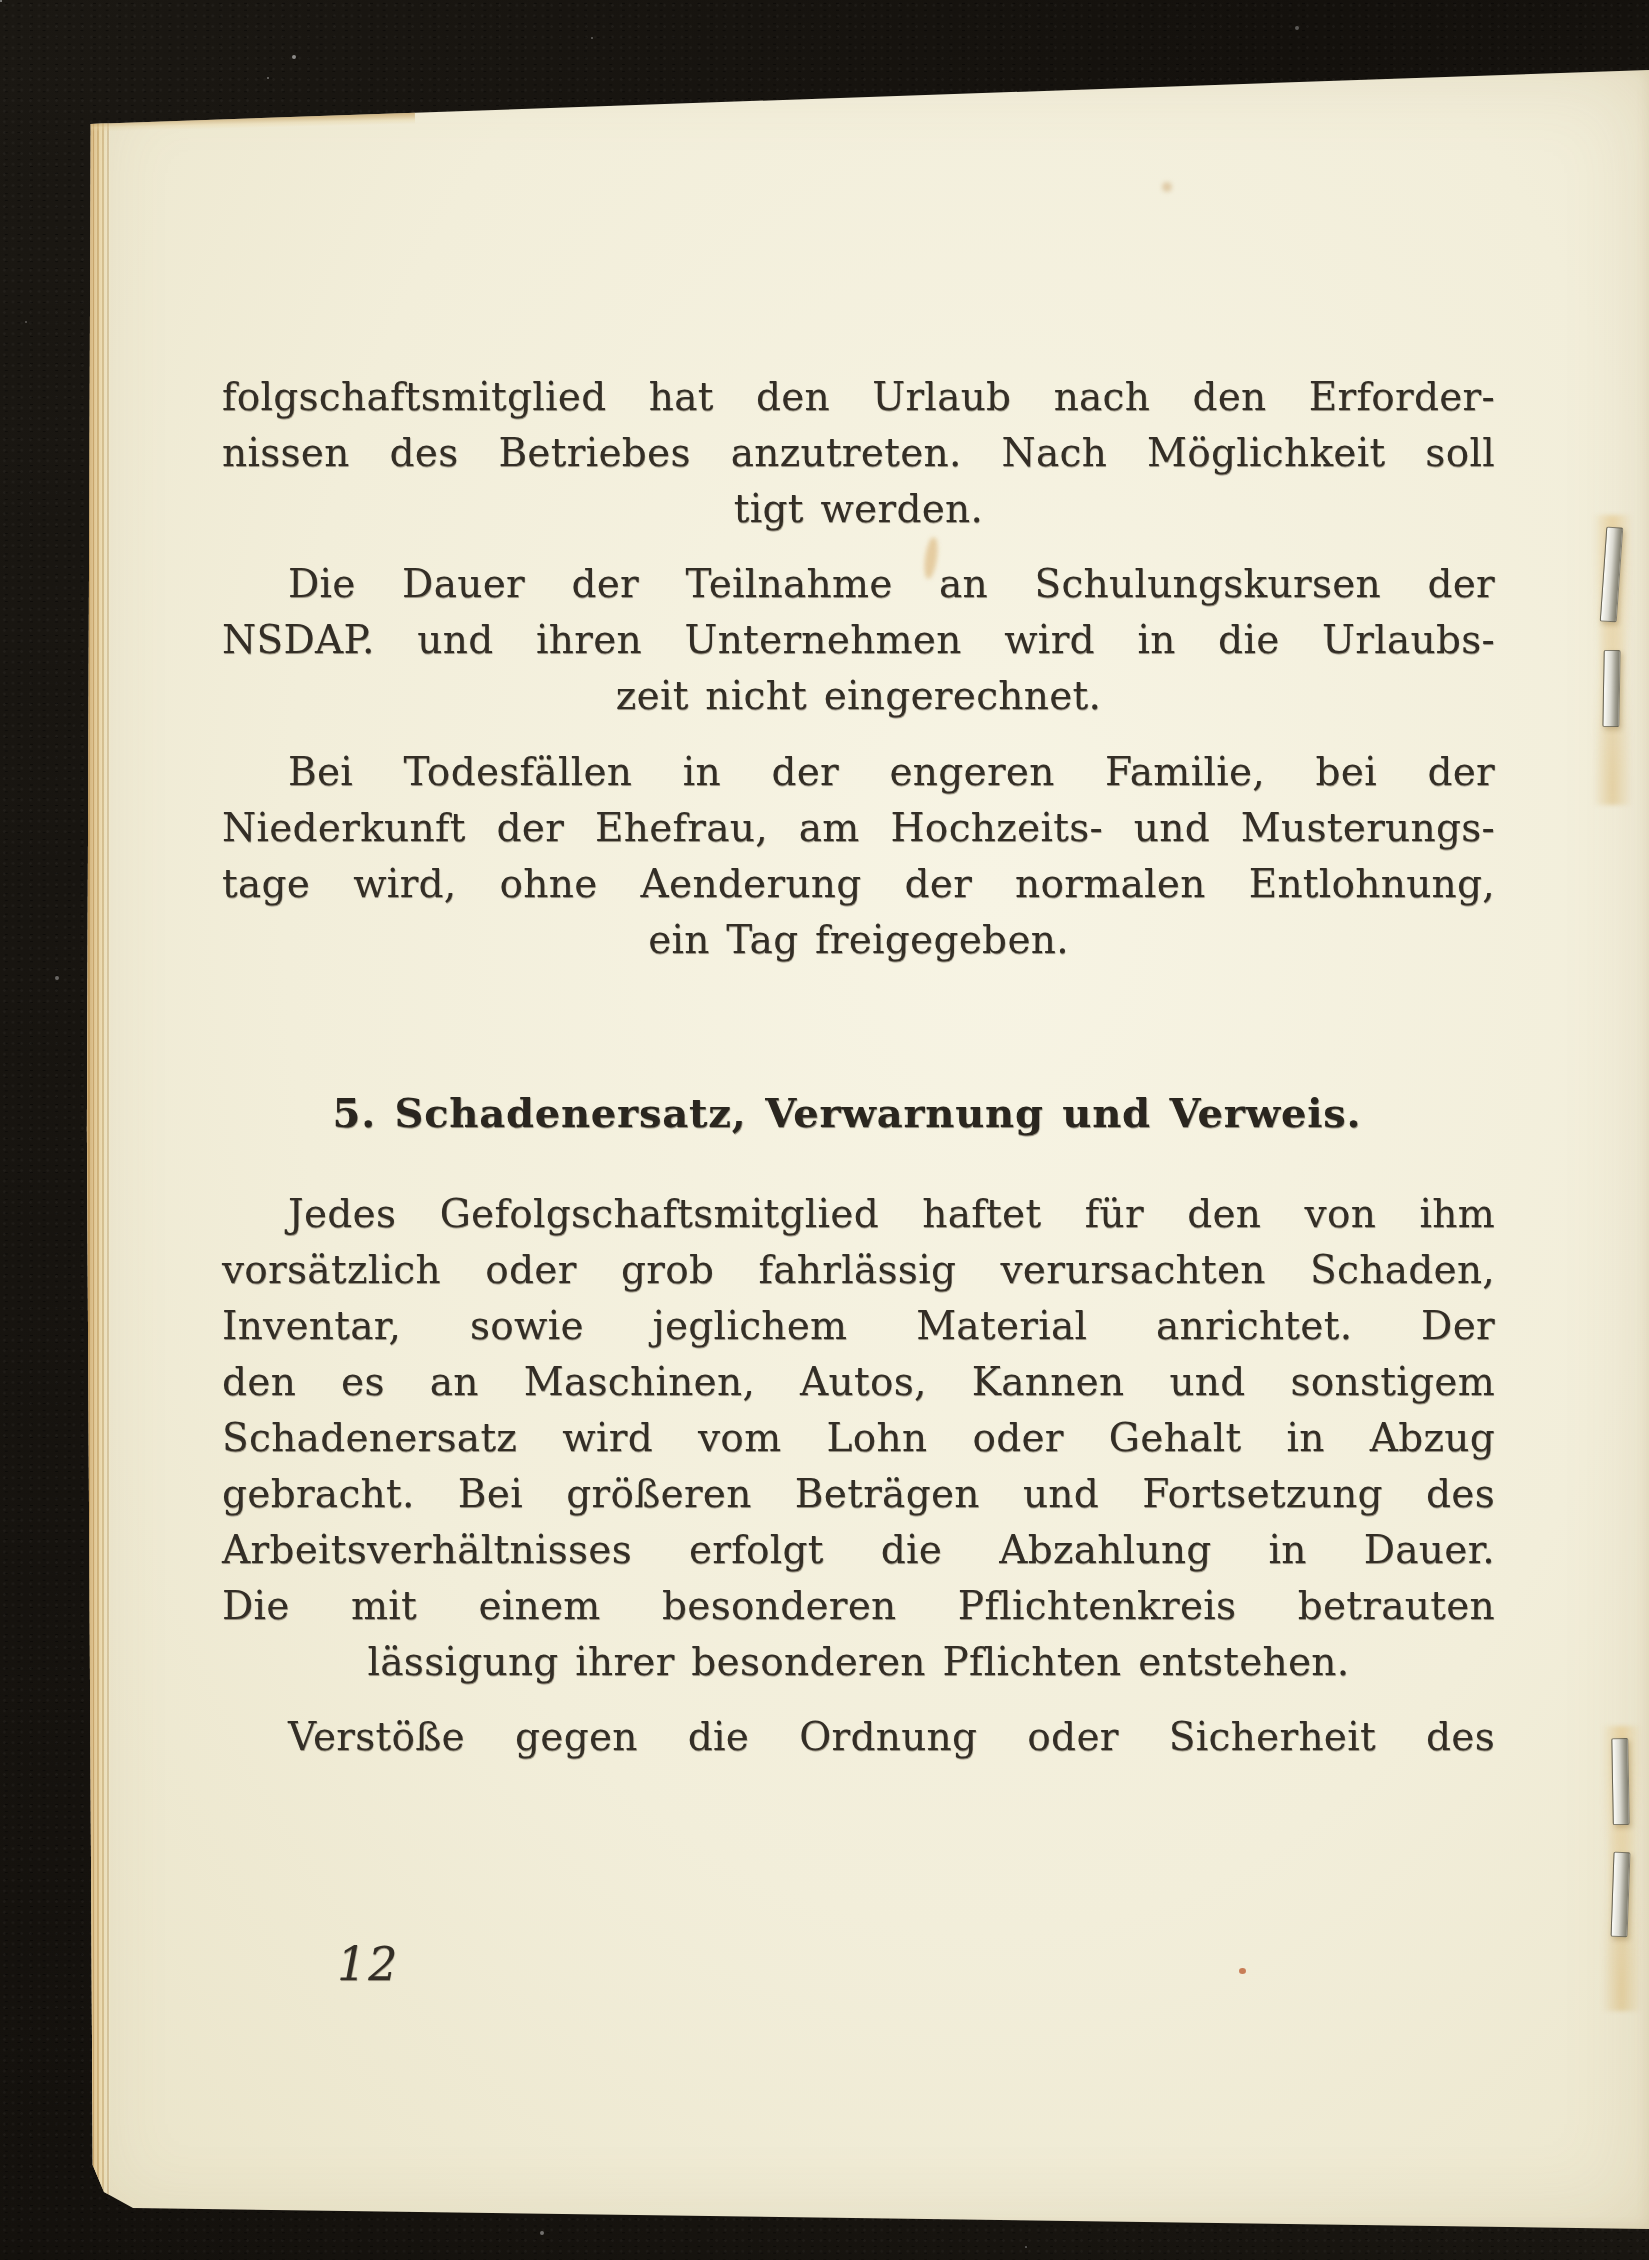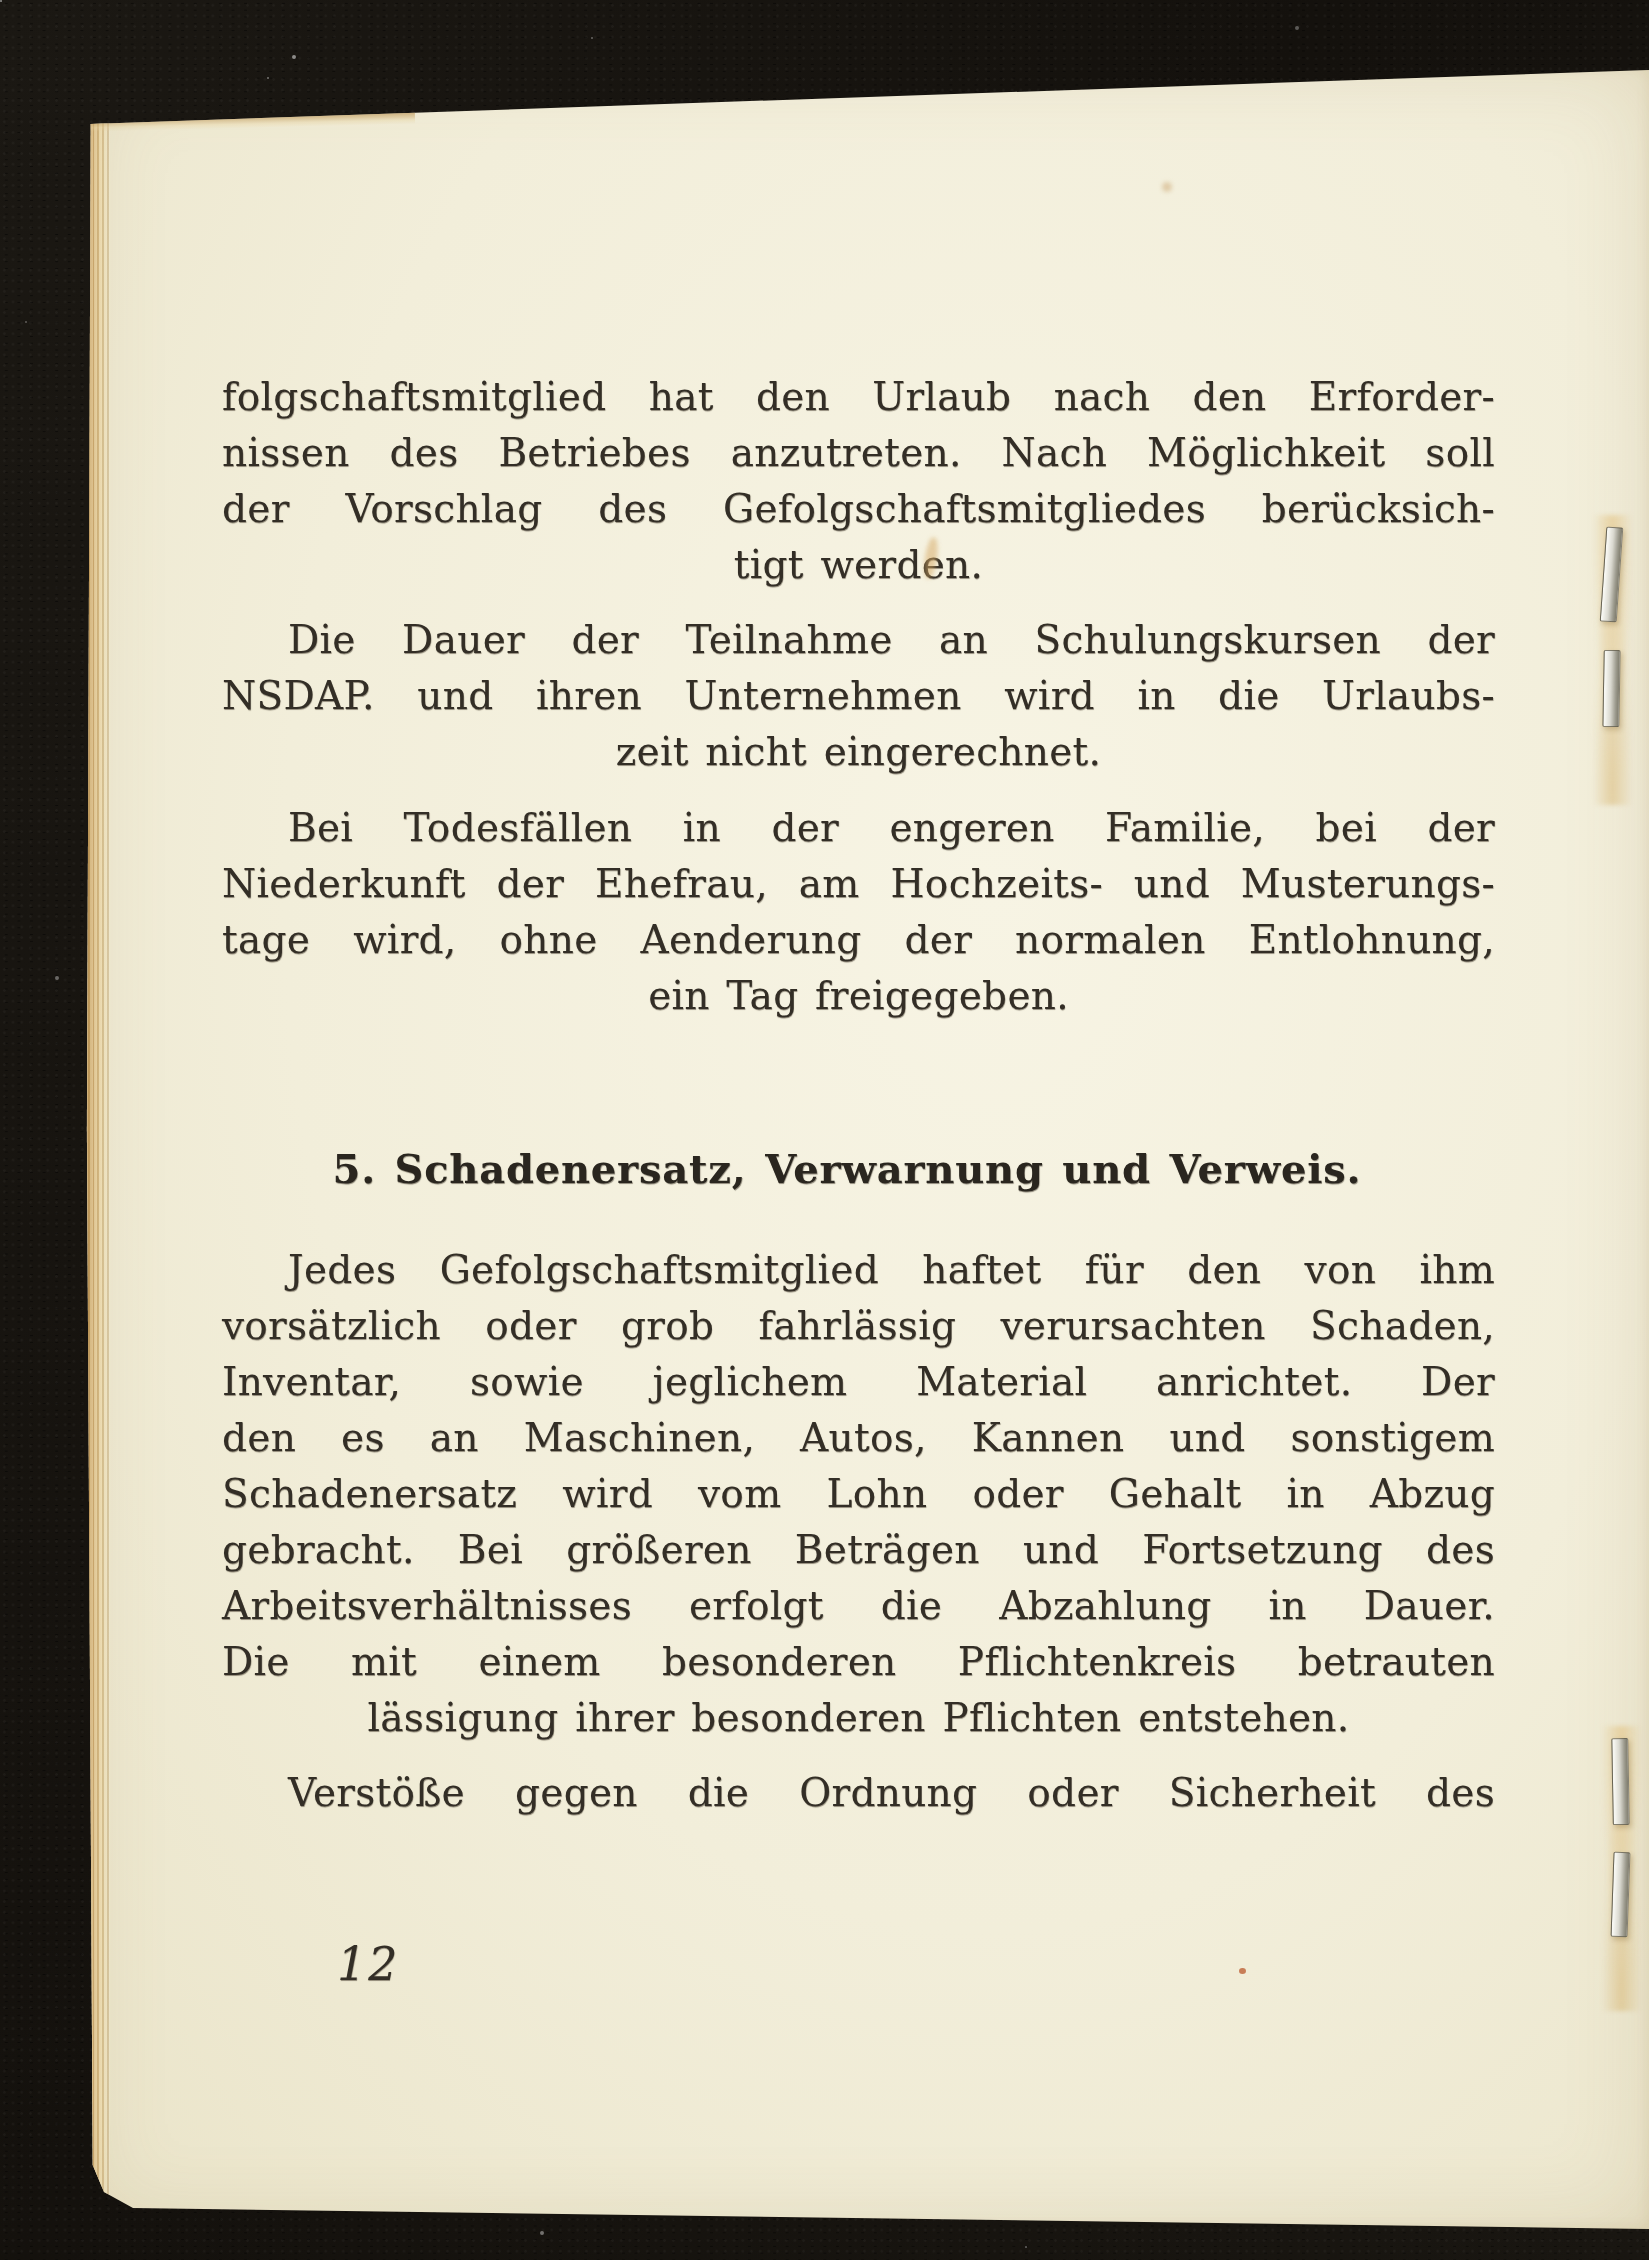--- a/index.html
+++ b/index.html
@@ -101,21 +101,20 @@
 <div class="page">
   <div class="page-edge"></div>
   <div class="page-edge-top"></div>
   <div class="page-shade"></div>
 
   <div class="textblock">
     <div id="intro">
         <div class="para">
           <div class="line just">folgschaftsmitglied hat den Urlaub nach den Erforder-</div>
           <div class="line just">nissen des Betriebes anzutreten. Nach Möglichkeit soll</div>
-          <div class="line just">der Vorschlag des Gefolgschaftsmitgliedes berücksich-</div>
           <div class="line">tigt werden.</div>
         </div>
         <div class="para">
           <div class="line indent just">Die Dauer der Teilnahme an Schulungskursen der</div>
           <div class="line just">NSDAP. und ihren Unternehmen wird in die Urlaubs-</div>
           <div class="line">zeit nicht eingerechnet.</div>
         </div>
         <div class="para">
           <div class="line indent just">Bei Todesfällen in der engeren Familie, bei der</div>
           <div class="line just">Niederkunft der Ehefrau, am Hochzeits- und Musterungs-</div>

